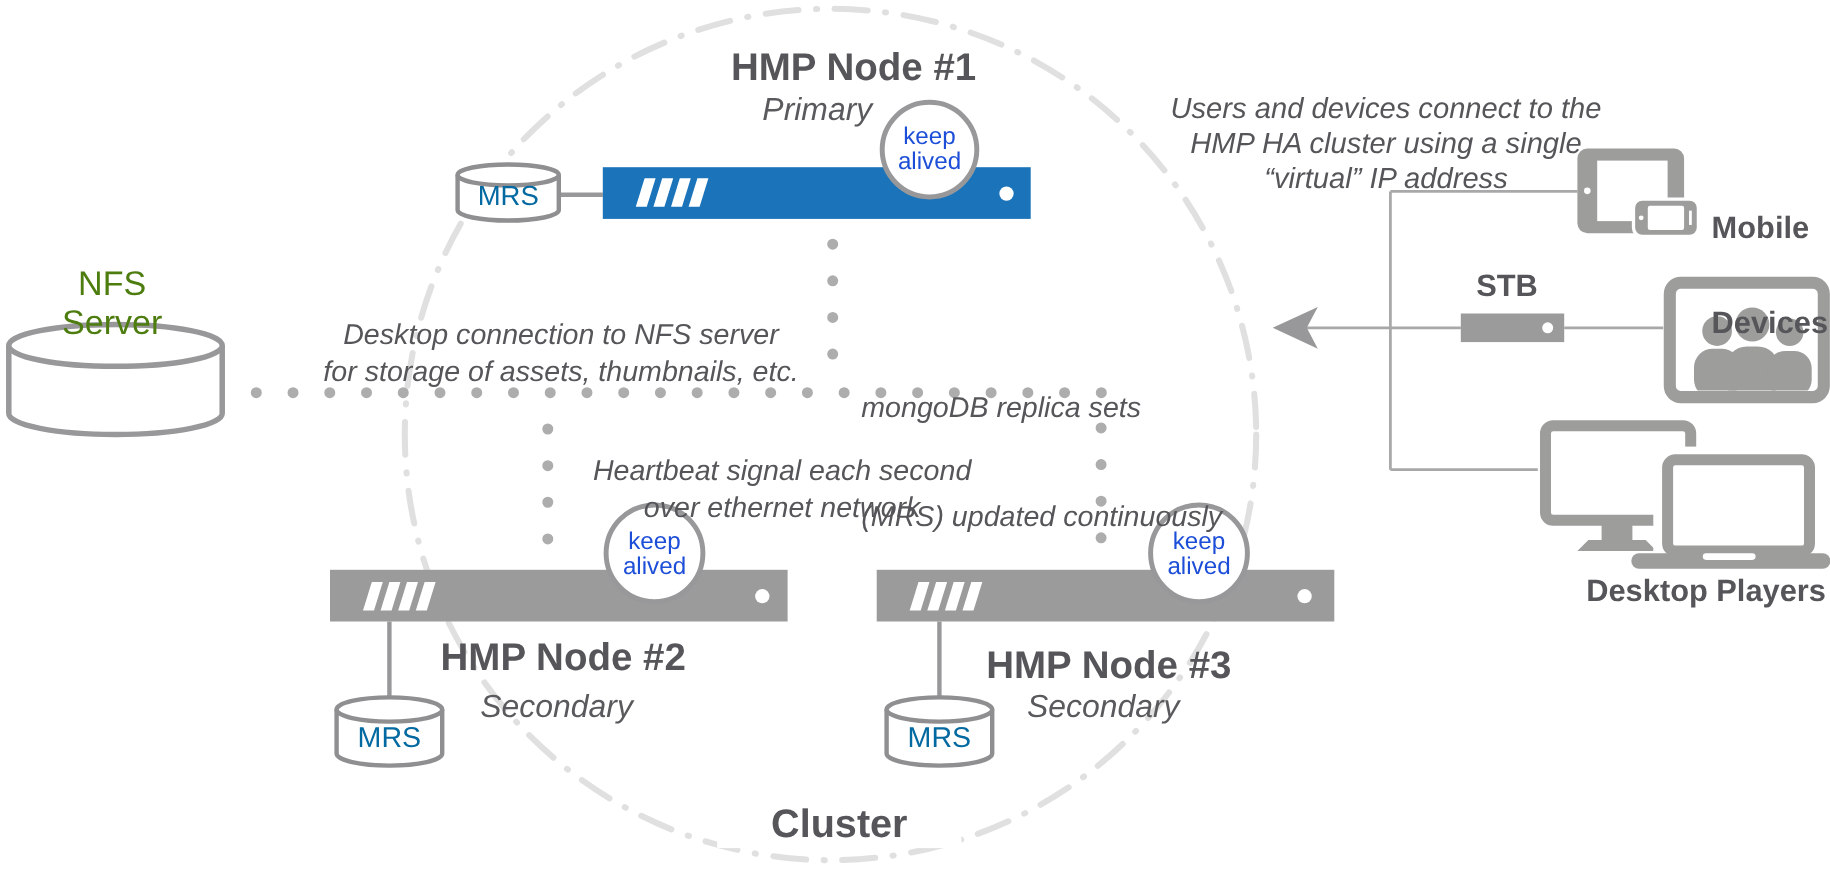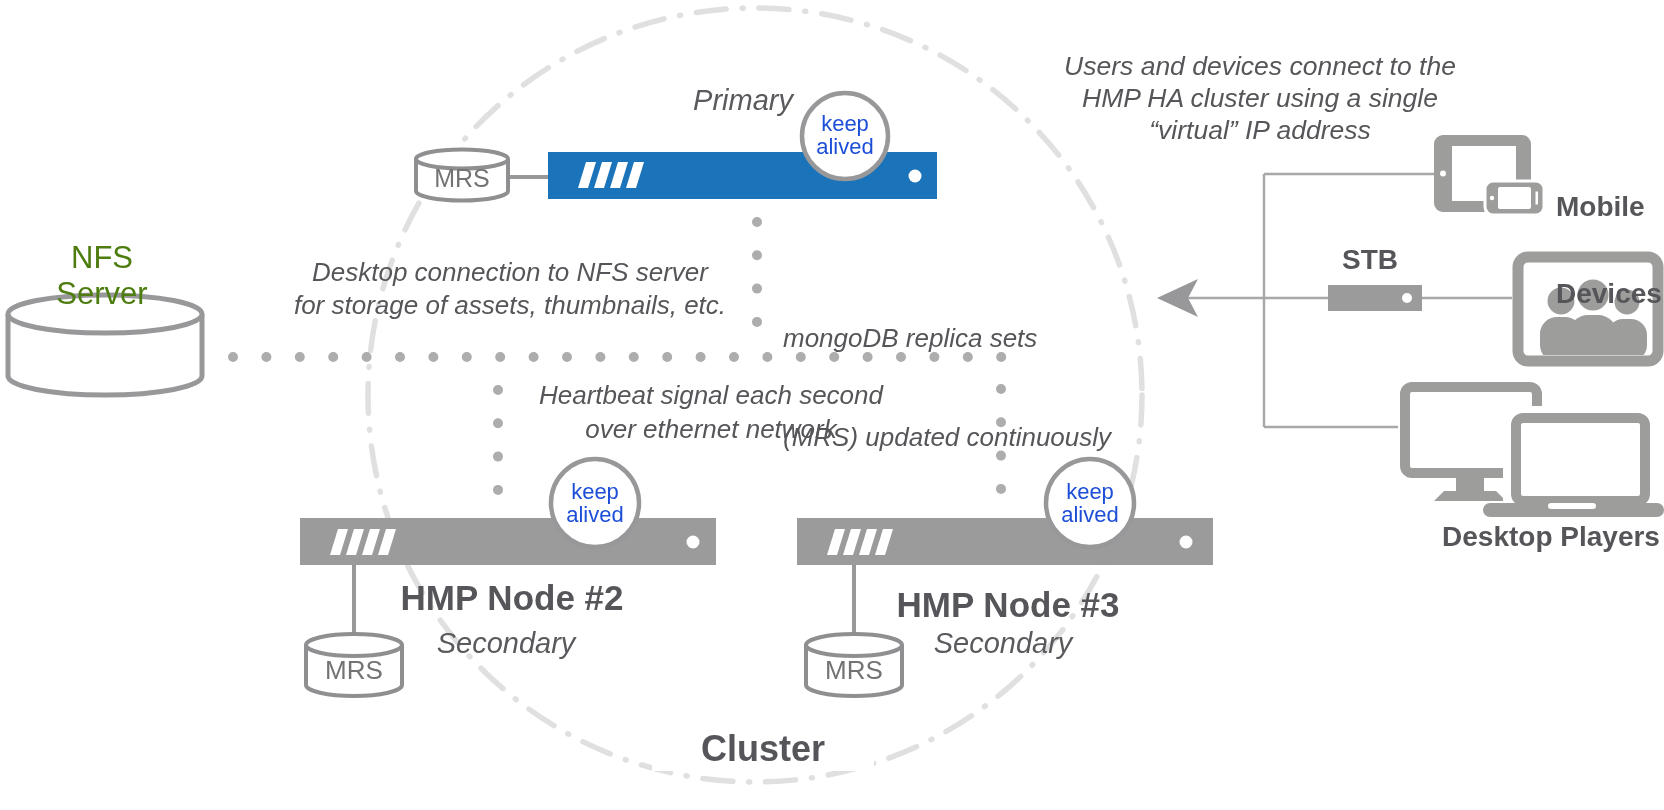--- a/index.html
+++ b/index.html
@@ -7,23 +7,23 @@
     position:relative;width:1664px;height:810px;overflow:hidden;background:#fff;
     font-family:"Liberation Sans", sans-serif;
   }
   #shapes{position:absolute;left:0;top:0;}
   .lbl{position:absolute;white-space:pre;color:#565559;}
   .t-bold{font-weight:400;color:#4d7c0f;}
   .t-ital{font-style:italic;color:#5a595d;}
   .ctr{text-align:center;white-space:normal;}
   .node-title{font-size:35px;font-weight:700;letter-spacing:0;}
   .node-role{font-size:29px;font-style:italic;}
-  .note{font-size:26px;font-style:italic;line-height:33px;}
+  .note{font-size:26px;font-style:italic;line-height:33px;margin-top:32px;}
   .badge{font-size:22px;line-height:23px;color:#1d4ed8;}
-  .mrs{font-size:25px;color:#737373;}
+  .mrs{font-size:25px;color:#0369a1;}
   .device-lbl{font-size:28px;font-weight:700;line-height:29px;}
   .cluster-lbl{font-size:36px;font-weight:700;line-height:41px;background:#fff;padding:2px 6px;}
 </style>
 </head>
 <body>
 
 <div id="stage">
 
   <svg id="shapes" width="1664" height="810" viewBox="0 0 1664 810">
 
@@ -151,20 +151,21 @@
     </g>
 
     <g>
       <rect x="1503" y="406" width="156" height="106" fill="#ffffff"></rect>
       <rect x="1516" y="418" width="129" height="83" rx="7" fill="#ffffff" stroke="#9d9d9c" stroke-width="10"></rect>
       <rect x="1483" y="503" width="181" height="14" rx="7" fill="#9d9d9c"></rect>
       <rect x="1548" y="503" width="48" height="6" rx="3" fill="#ffffff"></rect>
     </g>
   </svg>
 
+  <div class="lbl ctr node-title" style="left:596px;top:42px;width:360px;">HMP Node #1</div>
   <div class="lbl ctr node-role t-ital" style="left:563px;top:84px;width:360px;">Primary</div>
 
   <div class="lbl ctr badge" style="left:795px;top:112px;width:100px;">
     <div>keep</div>
     <div>alived</div>
   </div>
   <div class="lbl ctr badge" style="left:545px;top:480px;width:100px;">
     <div>keep</div>
     <div>alived</div>
   </div>

